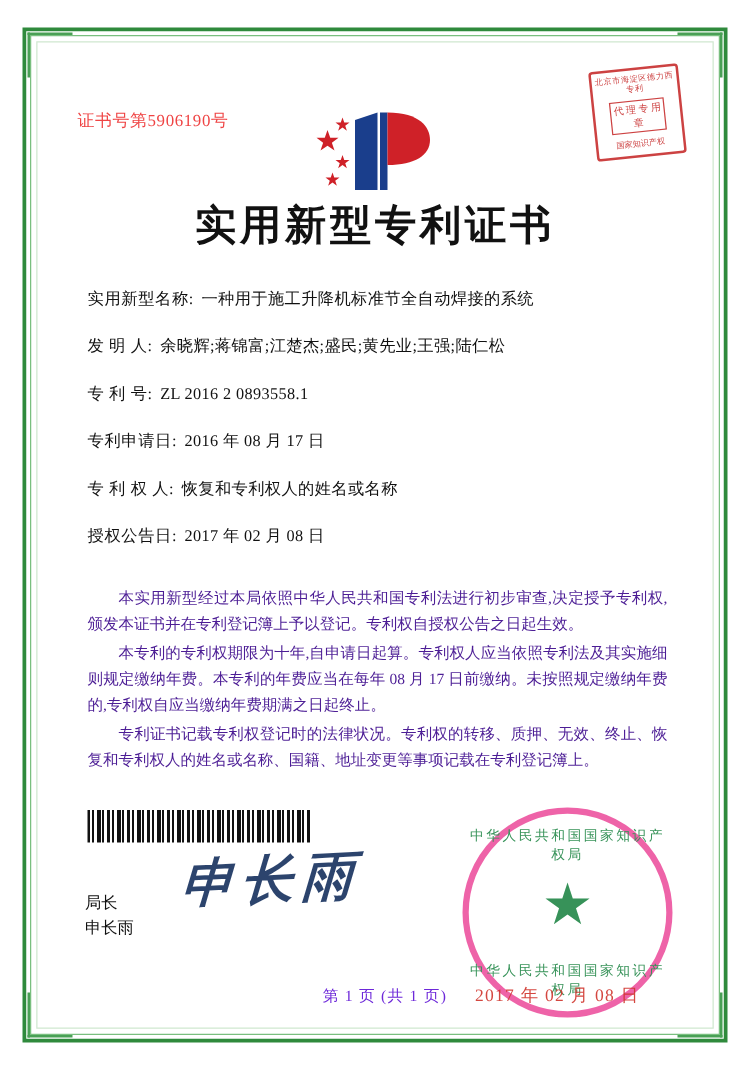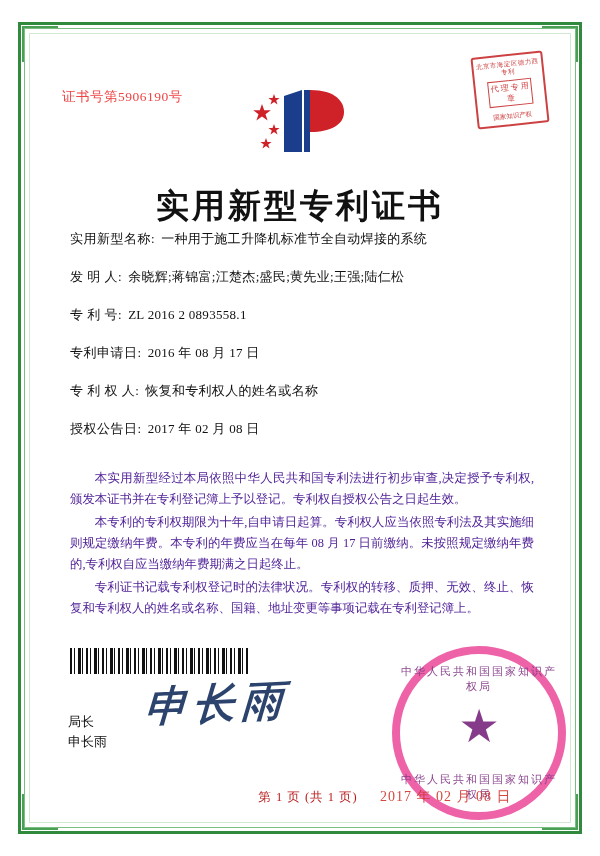--- a/index.html
+++ b/index.html
@@ -128,21 +128,21 @@
     transform: translateX(-50%);
     width: 120px;
     height: 78px;
   }
 
   
   .main-title {
     position: absolute;
     left: 0;
     right: 0;
-    top: 136px;
+    top: 110px;
     text-align: center;
     font-size: 33px;
     font-weight: bold;
     letter-spacing: 3px;
     color: #111;
     font-family: "Liberation Serif", serif;
   }
 
   
   .fields {
@@ -224,25 +224,24 @@
     opacity: 0.9;
   }
 
   
   .round-seal {
     position: absolute;
     left: 330px;
     top: 598px;
     width: 158px;
     height: 158px;
-    border: 8px solid #ec4899;
+    border: 5px solid #ec4899;
     border-radius: 50%;
-    color: #701a75;
+    color: #15803d;
     opacity: 0.85;
-    margin-left: 22px;
   }
   .round-seal .ring-text {
     position: absolute;
     left: 0; right: 0; top: 10px;
     text-align: center;
     font-size: 11px;
     letter-spacing: 2px;
   }
   .round-seal .ring-text-bottom {
     position: absolute;
@@ -271,21 +270,21 @@
   }
 
   
   .page-footer {
     position: absolute;
     left: 16px;
     right: 0;
     bottom: 6px;
     text-align: center;
     font-size: 12.5px;
-    color: #b91c1c;
+    color: #6d28d9;
     letter-spacing: 1px;
   }
 </style>
 </head>
 <body>
 
 <div id="certificate">
 
   <div class="border-outer"></div>
   <div class="border-mid"></div>

